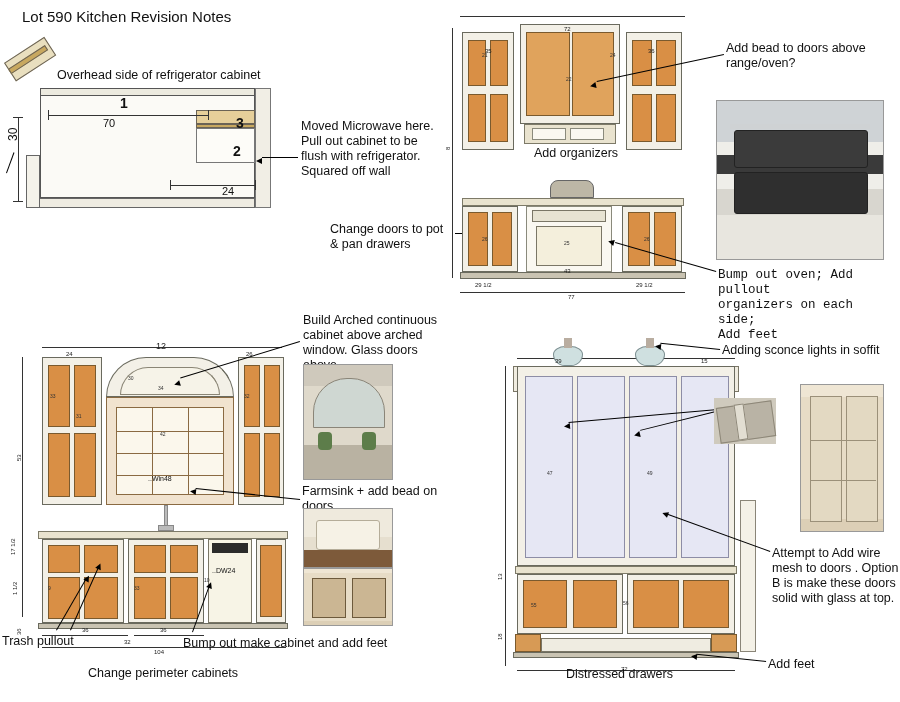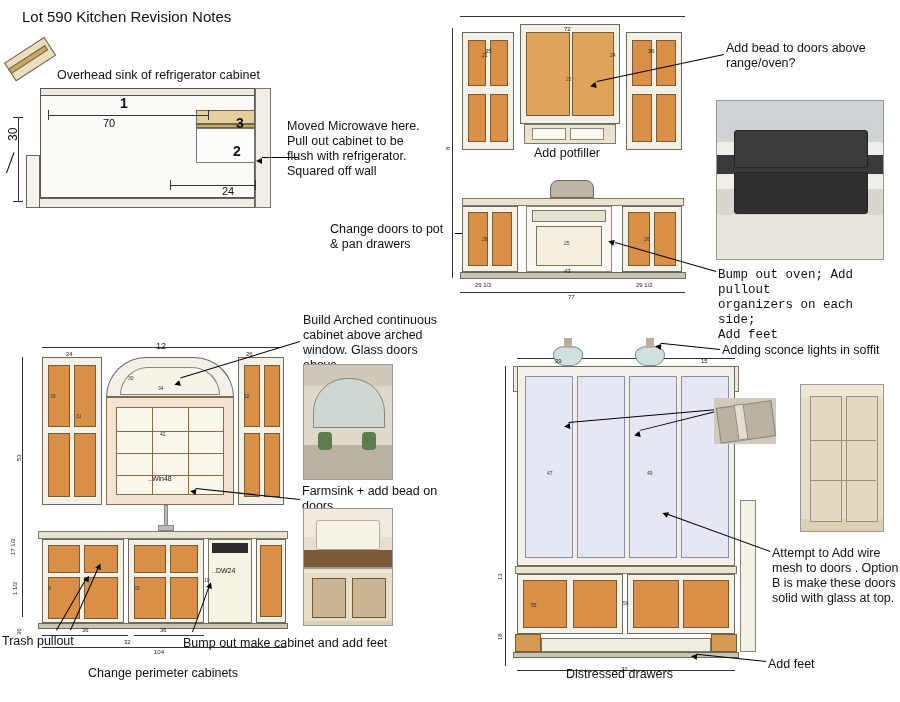--- a/index.html
+++ b/index.html
@@ -77,23 +77,23 @@
   <div class="leader" style="left:6px;top:118px;width:22px;transform:rotate(-70deg);"></div>
 
   <div class="abs num" style="left:120px;top:40px;">1</div>
   <div class="abs num" style="left:236px;top:60px;">3</div>
   <div class="abs num" style="left:233px;top:88px;">2</div>
   <div class="abs" style="left:103px;top:62px;font-size:11px;">70</div>
   <div class="abs" style="left:222px;top:130px;font-size:11px;">24</div>
   <div class="abs" style="left:6px;top:86px;font-size:12px;transform:rotate(-90deg);transform-origin:0 0;">30</div>
 </div>
 
-<div class="abs note" style="left:57px;top:68px;">Overhead sink of refrigerator cabinet</div>
-
-<div class="abs note" style="left:287px;top:119px;width:140px;white-space:pre-line;">Moved Microwave here.
+<div class="abs note" style="left:57px;top:68px;">Overhead side of refrigerator cabinet</div>
+
+<div class="abs note" style="left:301px;top:119px;width:140px;white-space:pre-line;">Moved Microwave here.
 Pull out cabinet to be
 flush with refrigerator.
 Squared off wall</div>
 <div class="leader" style="left:298px;top:158px;width:36px;transform:rotate(180deg);"></div>
 <div class="arrowhead" style="left:262px;top:158px;transform:rotate(180deg);"></div>
 
 <div class="abs note" style="left:330px;top:222px;width:130px;white-space:pre-line;">Change doors to pot
 &amp; pan drawers</div>
 <div class="leader" style="left:466px;top:234px;width:0px;"></div>
 <div class="leader" style="left:462px;top:232px;width:0;"></div>
@@ -151,21 +151,21 @@
   <div class="abs dim" style="left:45px;top:38px;">35</div>
   <div class="abs dim" style="left:208px;top:38px;">36</div>
   <div class="abs dim" style="left:124px;top:258px;">43</div>
   <div class="abs dim" style="left:124px;top:16px;">72</div>
   <div class="abs dim" style="left:35px;top:272px;">29 1/2</div>
   <div class="abs dim" style="left:196px;top:272px;">29 1/2</div>
   <div class="abs dim" style="left:128px;top:284px;">77</div>
   <div class="abs dim" style="left:5px;top:140px;transform:rotate(-90deg);transform-origin:0 0;">8</div>
 </div>
 
-<div class="abs note" style="left:534px;top:146px;">Add potfiller</div>
+<div class="abs note" style="left:534px;top:146px;">Add organizers</div>
 
 <div class="abs note" style="left:726px;top:41px;width:160px;white-space:pre-line;">Add bead to doors above
 range/oven?</div>
 <div class="leader" style="left:724px;top:55px;width:130px;transform:rotate(168deg);"></div>
 <div class="arrowhead" style="left:596px;top:82px;transform:rotate(168deg);"></div>
 
 <div class="abs note" style="left:718px;top:268px;width:175px;white-space:pre-line;font-family:Liberation Mono, monospace;">Bump out oven; Add pullout
 organizers on each side;
 Add feet</div>
 <div class="leader" style="left:716px;top:272px;width:105px;transform:rotate(196deg);"></div>

